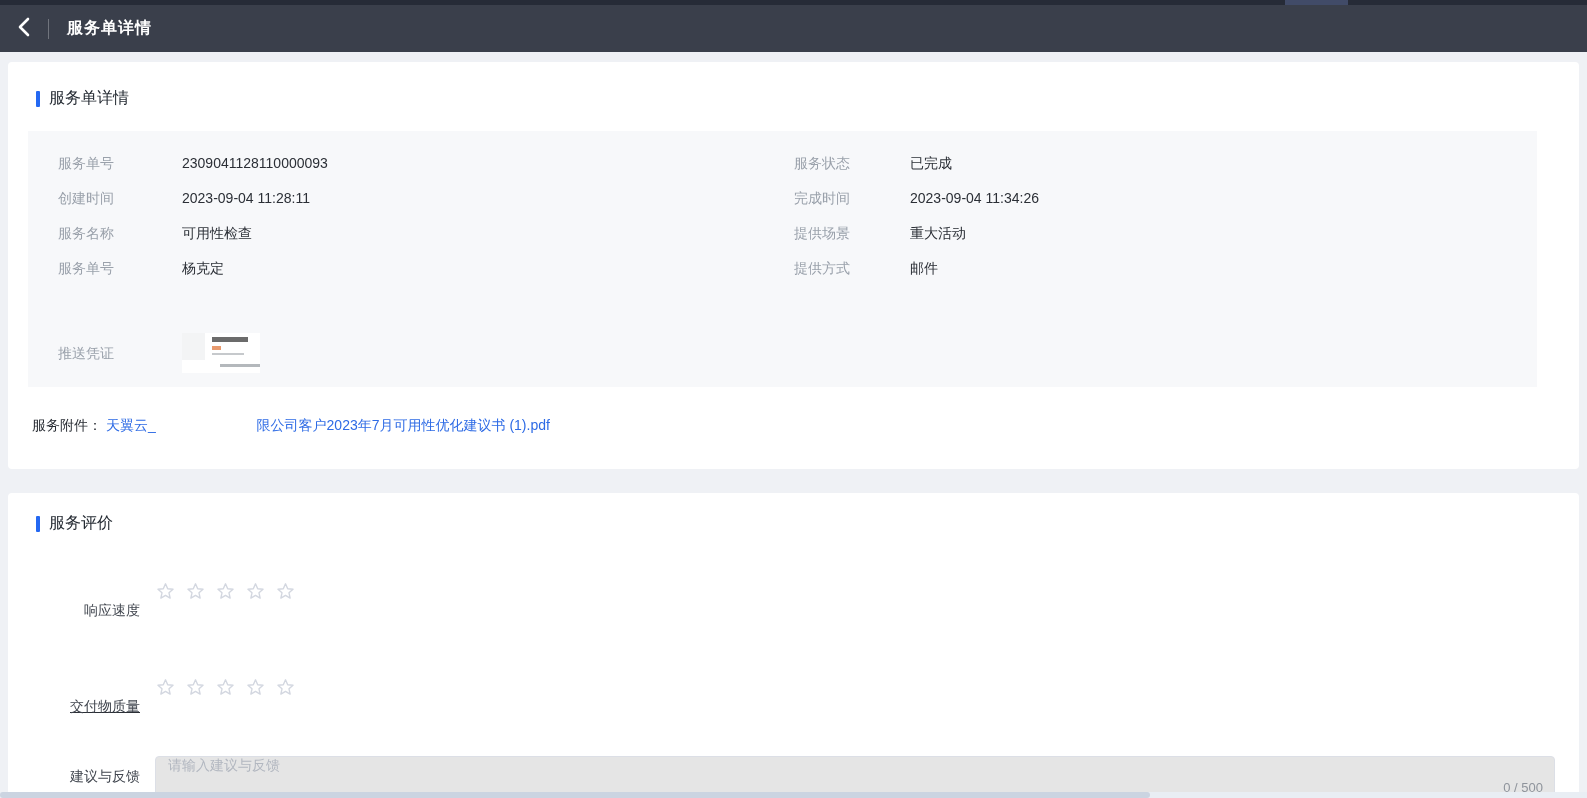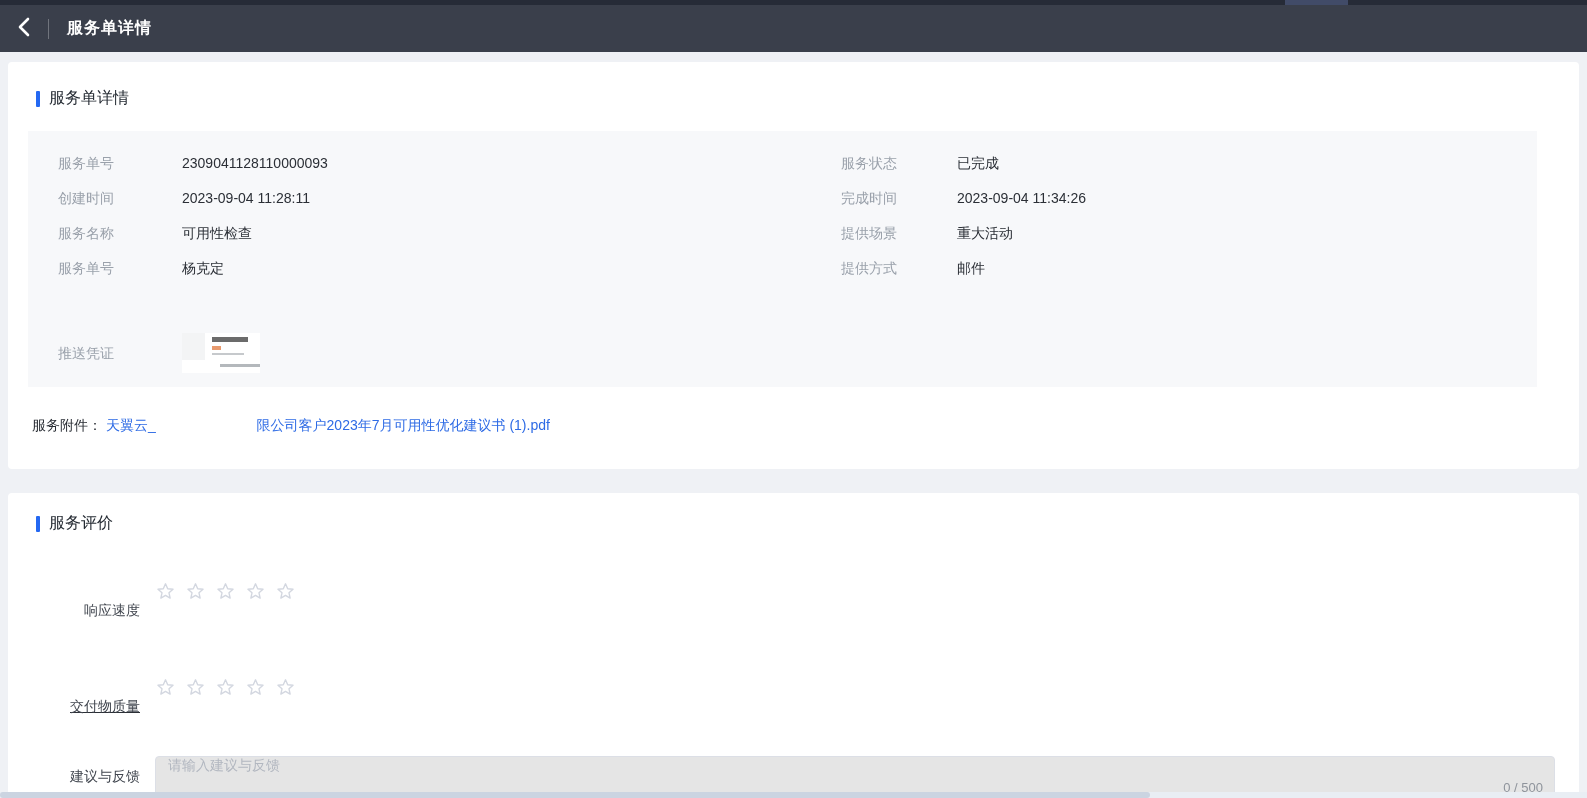--- a/index.html
+++ b/index.html
@@ -24,21 +24,21 @@
   .section-title { display:flex; align-items:center; }
   .section-bar { width:4px; height:16px; background:#2468f2; border-radius:1px; margin:0 9px 0 8px; }
   .section-text { font-size:16px; color:#252b33; font-weight:500; }
 
   
   .panel { background:#f7f8fa; margin-top:22px; margin-right:22px; padding:22px 0 14px 30px; display:flex; align-items:flex-start; }
   .col-left { width:736px; }
   .col-right { flex:1; }
   .field-row { display:flex; line-height:21px; margin-bottom:14px; }
   .field-label { width:124px; color:#9aa1ab; }
-  .col-right .field-label { width:116px;margin-left:47px; }
+  .col-right .field-label { width:116px; }
   .field-value { color:#2b2f36; }
   .image-row { align-items:center; margin-bottom:0; }
   .image-row-left { margin-top:54px; }
   .image-row-right { margin-top:20px; }
 
   
   .voucher-thumb { position:relative; width:78px; height:40px; background:#ffffff; cursor:pointer; }
   .voucher-thumb .vt-side { position:absolute; left:0; top:0; width:23px; height:27px; background:#f3f4f5; }
   .voucher-thumb .vt-title { position:absolute; left:30px; top:4px; width:36px; height:5px; background:#6b6b6b; }
   .voucher-thumb .vt-chip { position:absolute; left:30px; top:13px; width:9px; height:4px; background:#e89a6e; }

